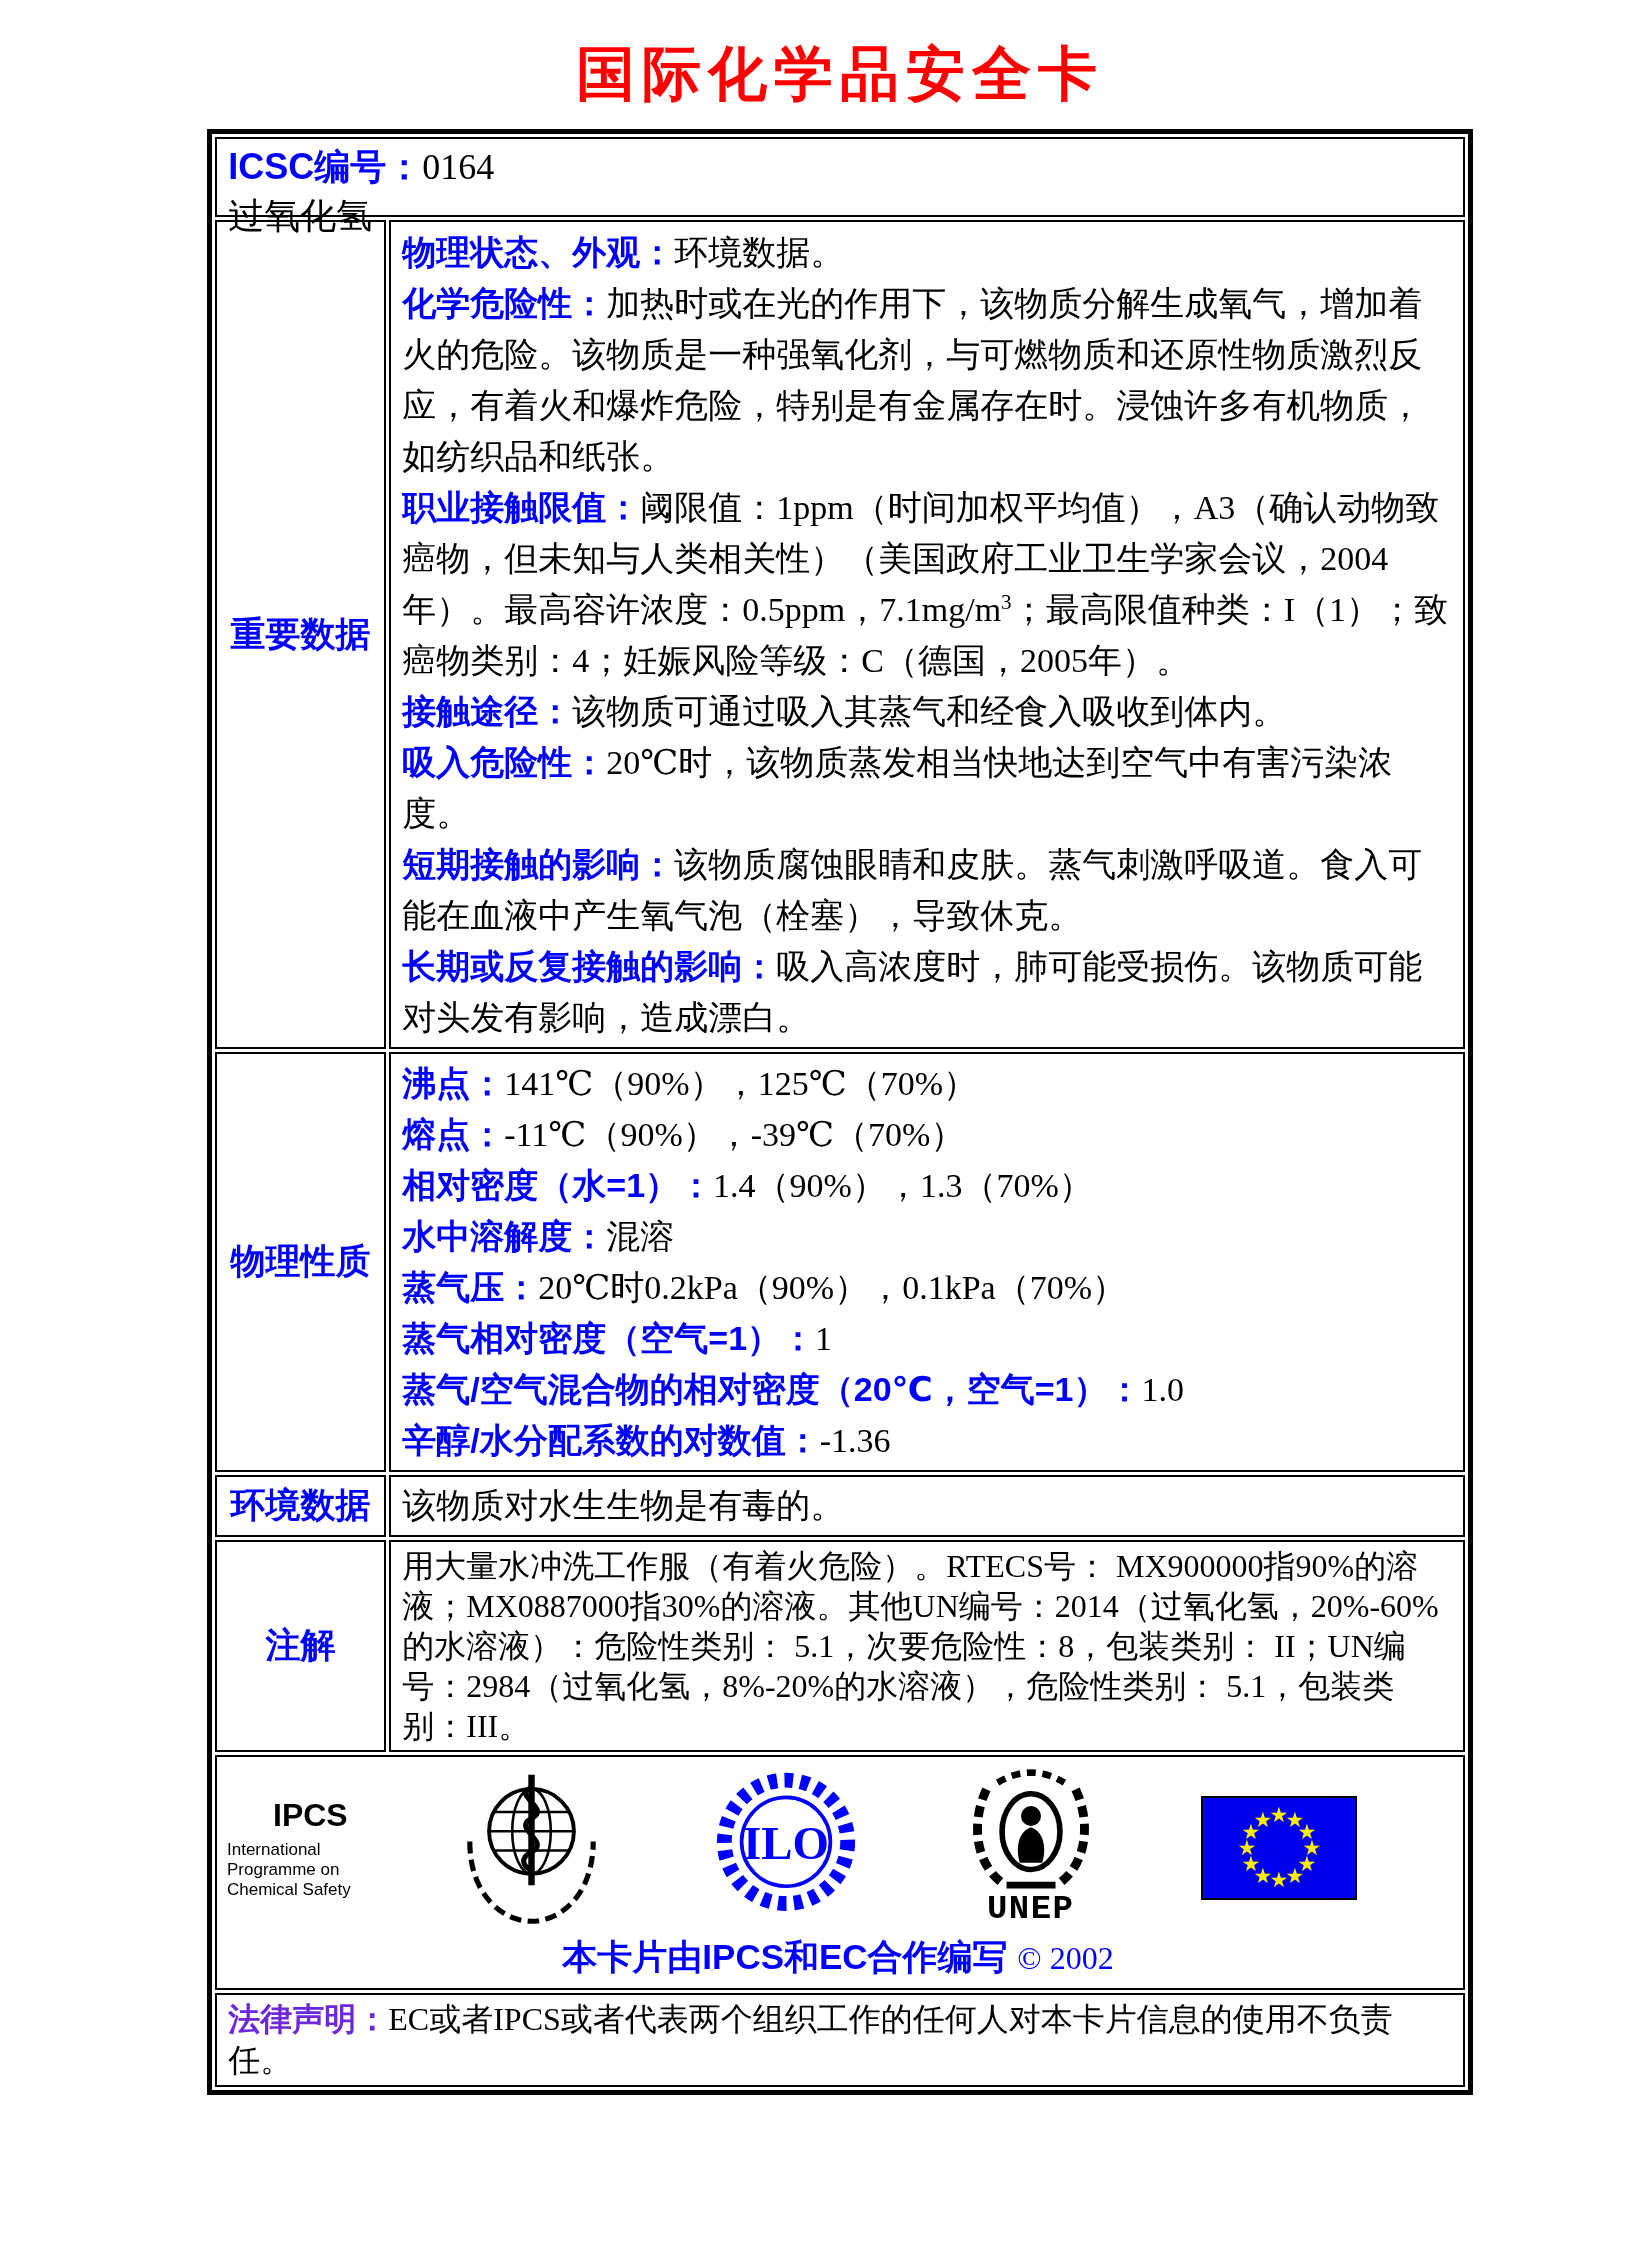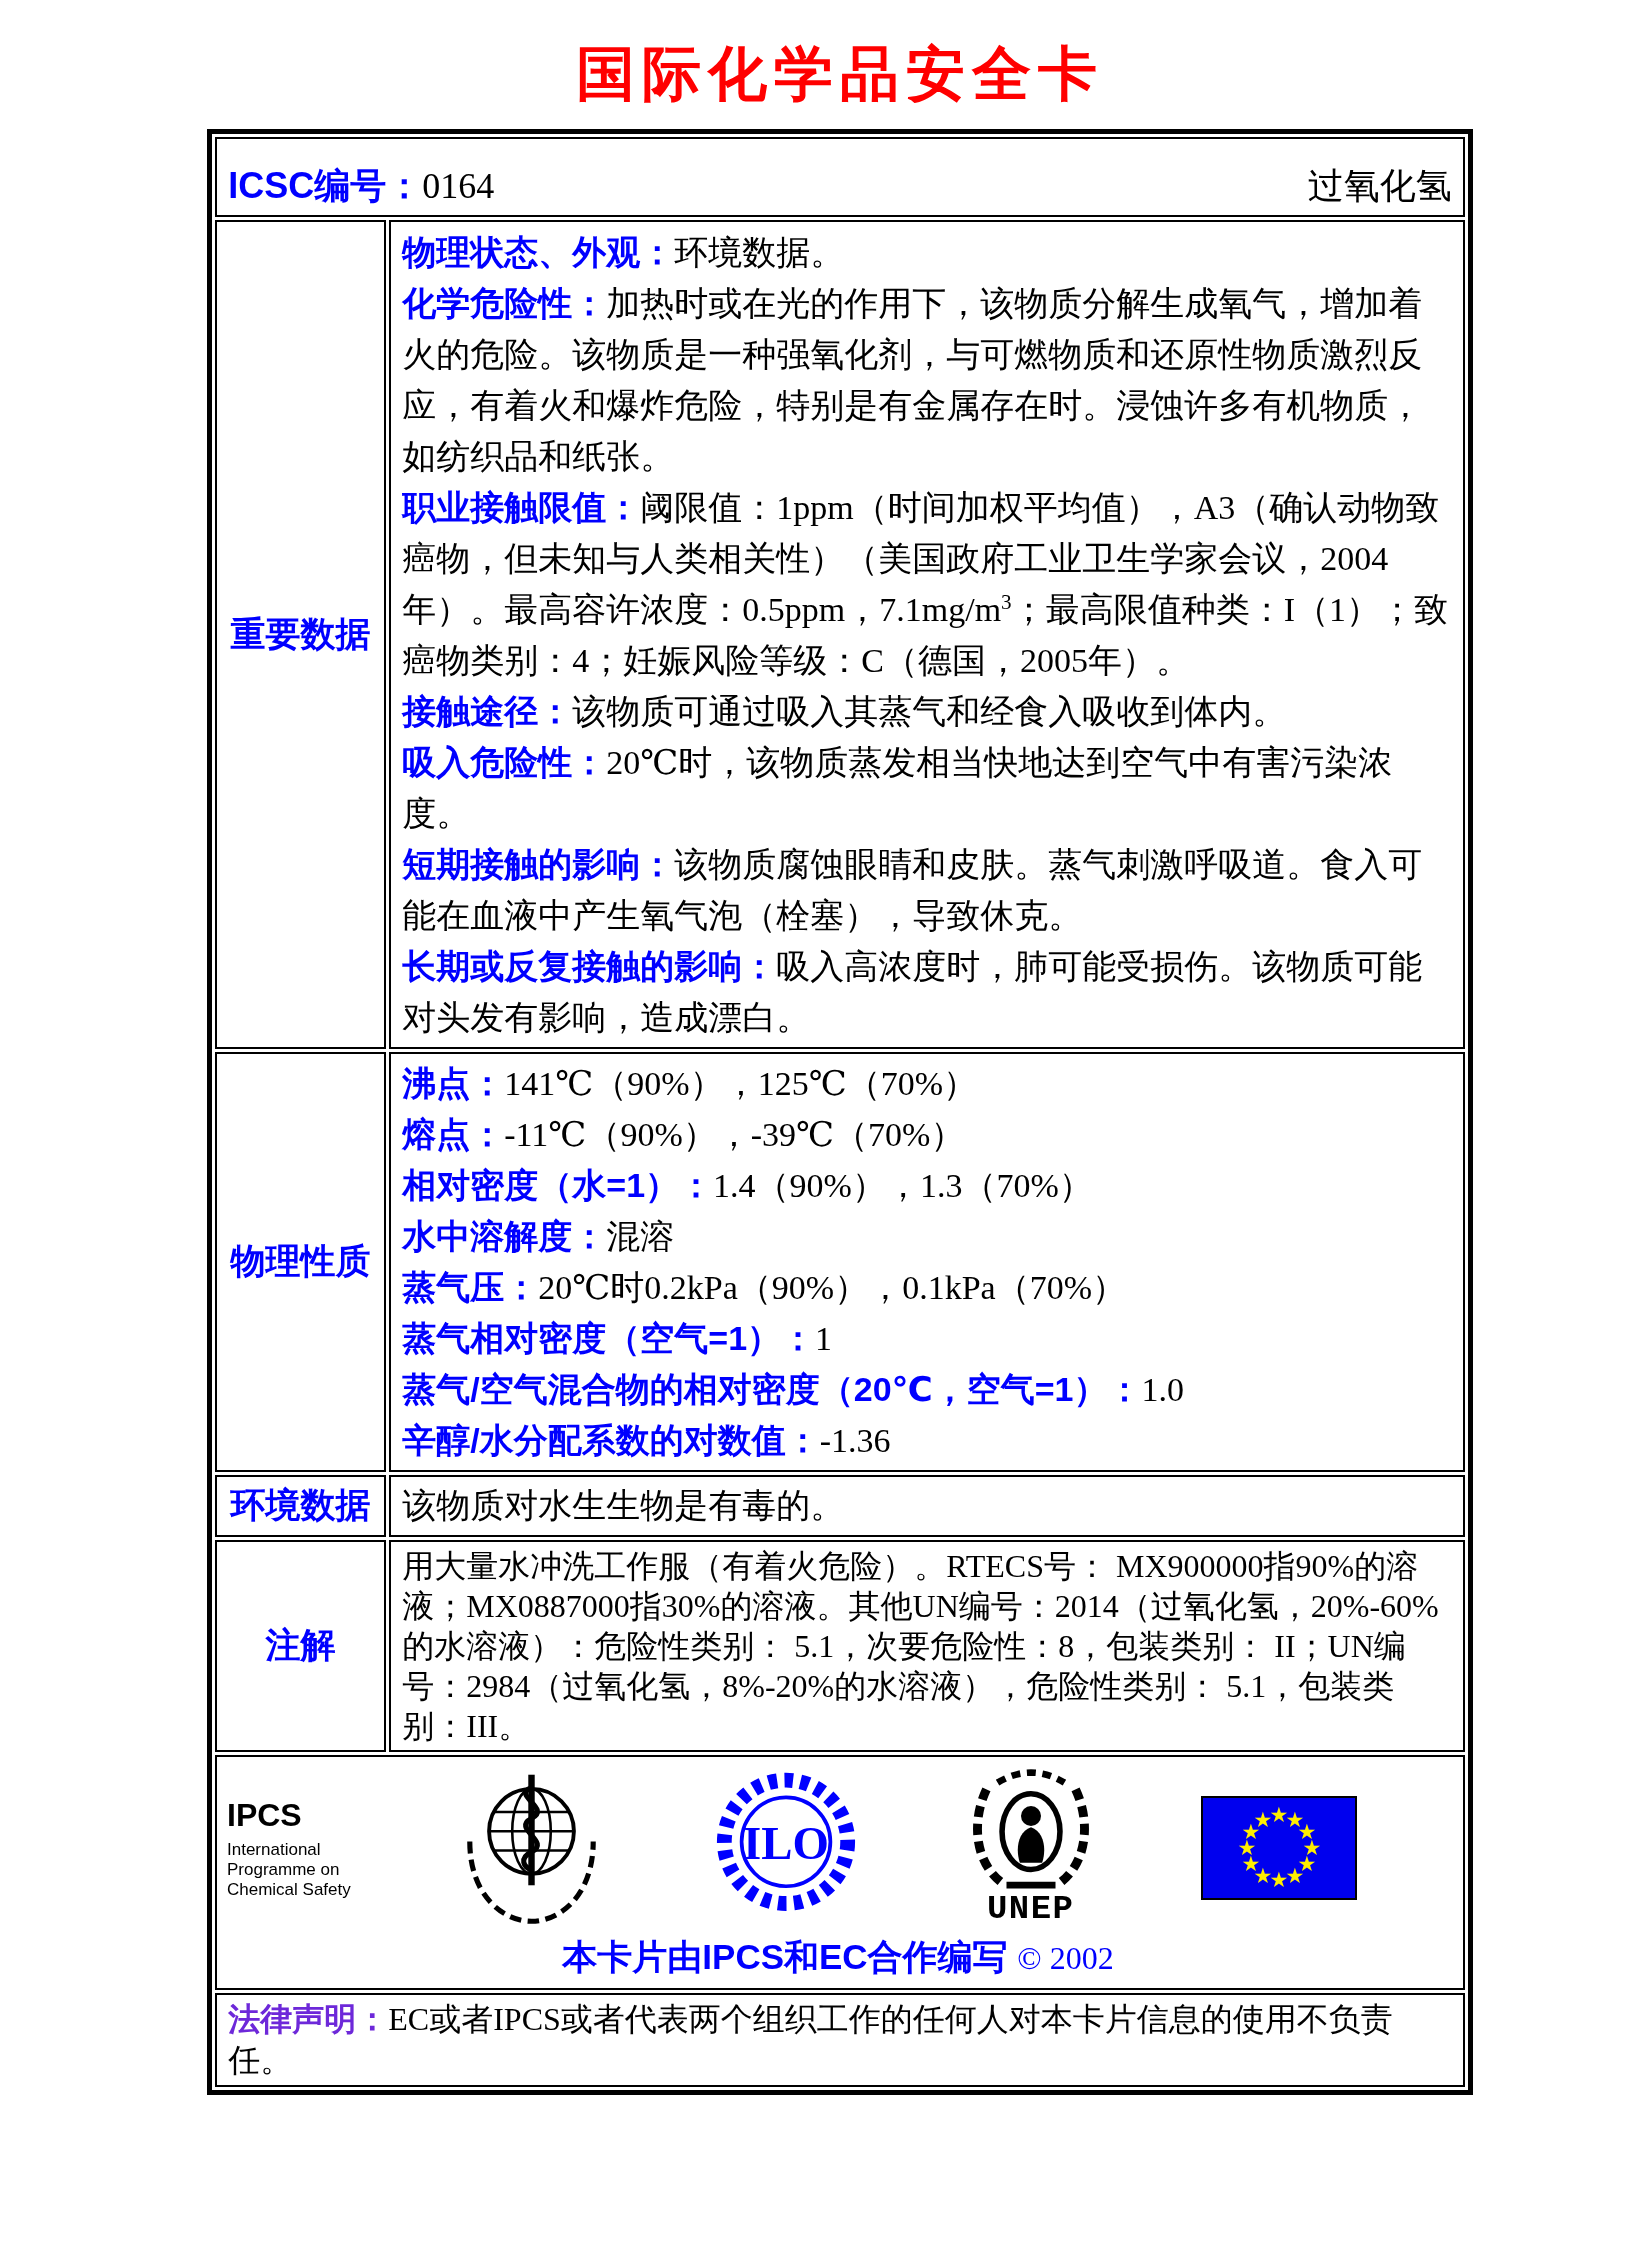--- a/index.html
+++ b/index.html
@@ -8,34 +8,34 @@
   .main-title{position:absolute;top:35px;left:207px;width:1266px;text-align:center;
         font-family:"DejaVu Serif","Liberation Serif",serif;font-weight:bold;
         font-size:59px;letter-spacing:7px;color:var(--red,#f00);}
   table.card{position:absolute;top:129px;left:207px;width:1266px;
         border-collapse:separate;border-spacing:3.5px;border:5.6px solid #000;
         table-layout:fixed;background:#fff;}
   td{border:2.1px solid #000;padding:4.2px 11.3px;vertical-align:middle;background:#fff;}
   col.label-col{width:171px;}
   td.label-cell{text-align:center;color:var(--blue,#00f);font-weight:bold;
         font-family:"Liberation Sans","DejaVu Sans",sans-serif;font-size:35px;padding:2.8px 4.2px;}
-  .icsc-row-inner{display:flex;justify-content:space-between;align-items:flex-end;height:68px;font-size:36px;}
+  .icsc-row-inner{display:flex;justify-content:space-between;align-items:flex-start;height:68px;font-size:36px;flex-direction:column;}
   .blue-label{color:var(--blue,#00f);font-weight:bold;font-family:"Liberation Sans","DejaVu Sans",sans-serif;}
   .black-val{color:#000;}
   .content-cell{font-size:34px;line-height:51px;}
   .content-cell p{margin:0;}
   .prop-line{margin:0;}
   sup{font-size:0.62em;line-height:0;}
   td.notes-cell{font-size:32px;line-height:40px;}
   td.oneline-cell{font-size:34px;line-height:45px;height:49px;}
   
   td.logos-cell{padding:10px 14px 7px 10px;}
   .logos-flex{display:flex;align-items:center;justify-content:space-between;padding-right:92px;}
   .ipcs-block{font-family:"Liberation Sans","DejaVu Sans",sans-serif;line-height:1.15;}
-  .ipcs-title{font-size:32px;font-weight:bold;margin-bottom:7px;}
+  .ipcs-title{font-size:32px;font-weight:bold;margin-bottom:7px;margin-left:46px;}
   .ipcs-line{font-size:17px;}
   .logo-svg{display:block;}
   .unep-block{text-align:center;}
   .unep-word{font-family:Liberation Mono, monospace;font-weight:bold;font-size:34px;letter-spacing:1.4px;margin-top:-4.2px;}
   .eu-flag{position:relative;width:152px;height:100px;background:var(--eublue,#0000EE);border:2.8px solid #000;}
   .eu-star{position:absolute;color:var(--euyellow,#FFEE00);font-size:21px;line-height:21px;transform:translate(-50%,-50%);}
   .footer-caption{text-align:center;margin-top:5px;font-size:35px;
         font-family:"Liberation Sans","DejaVu Sans",sans-serif;
         color:var(--blue,#00f);font-weight:bold;}
   .copyright{font-weight:normal;font-family:"Liberation Serif","DejaVu Serif",serif;font-size:32px;}

